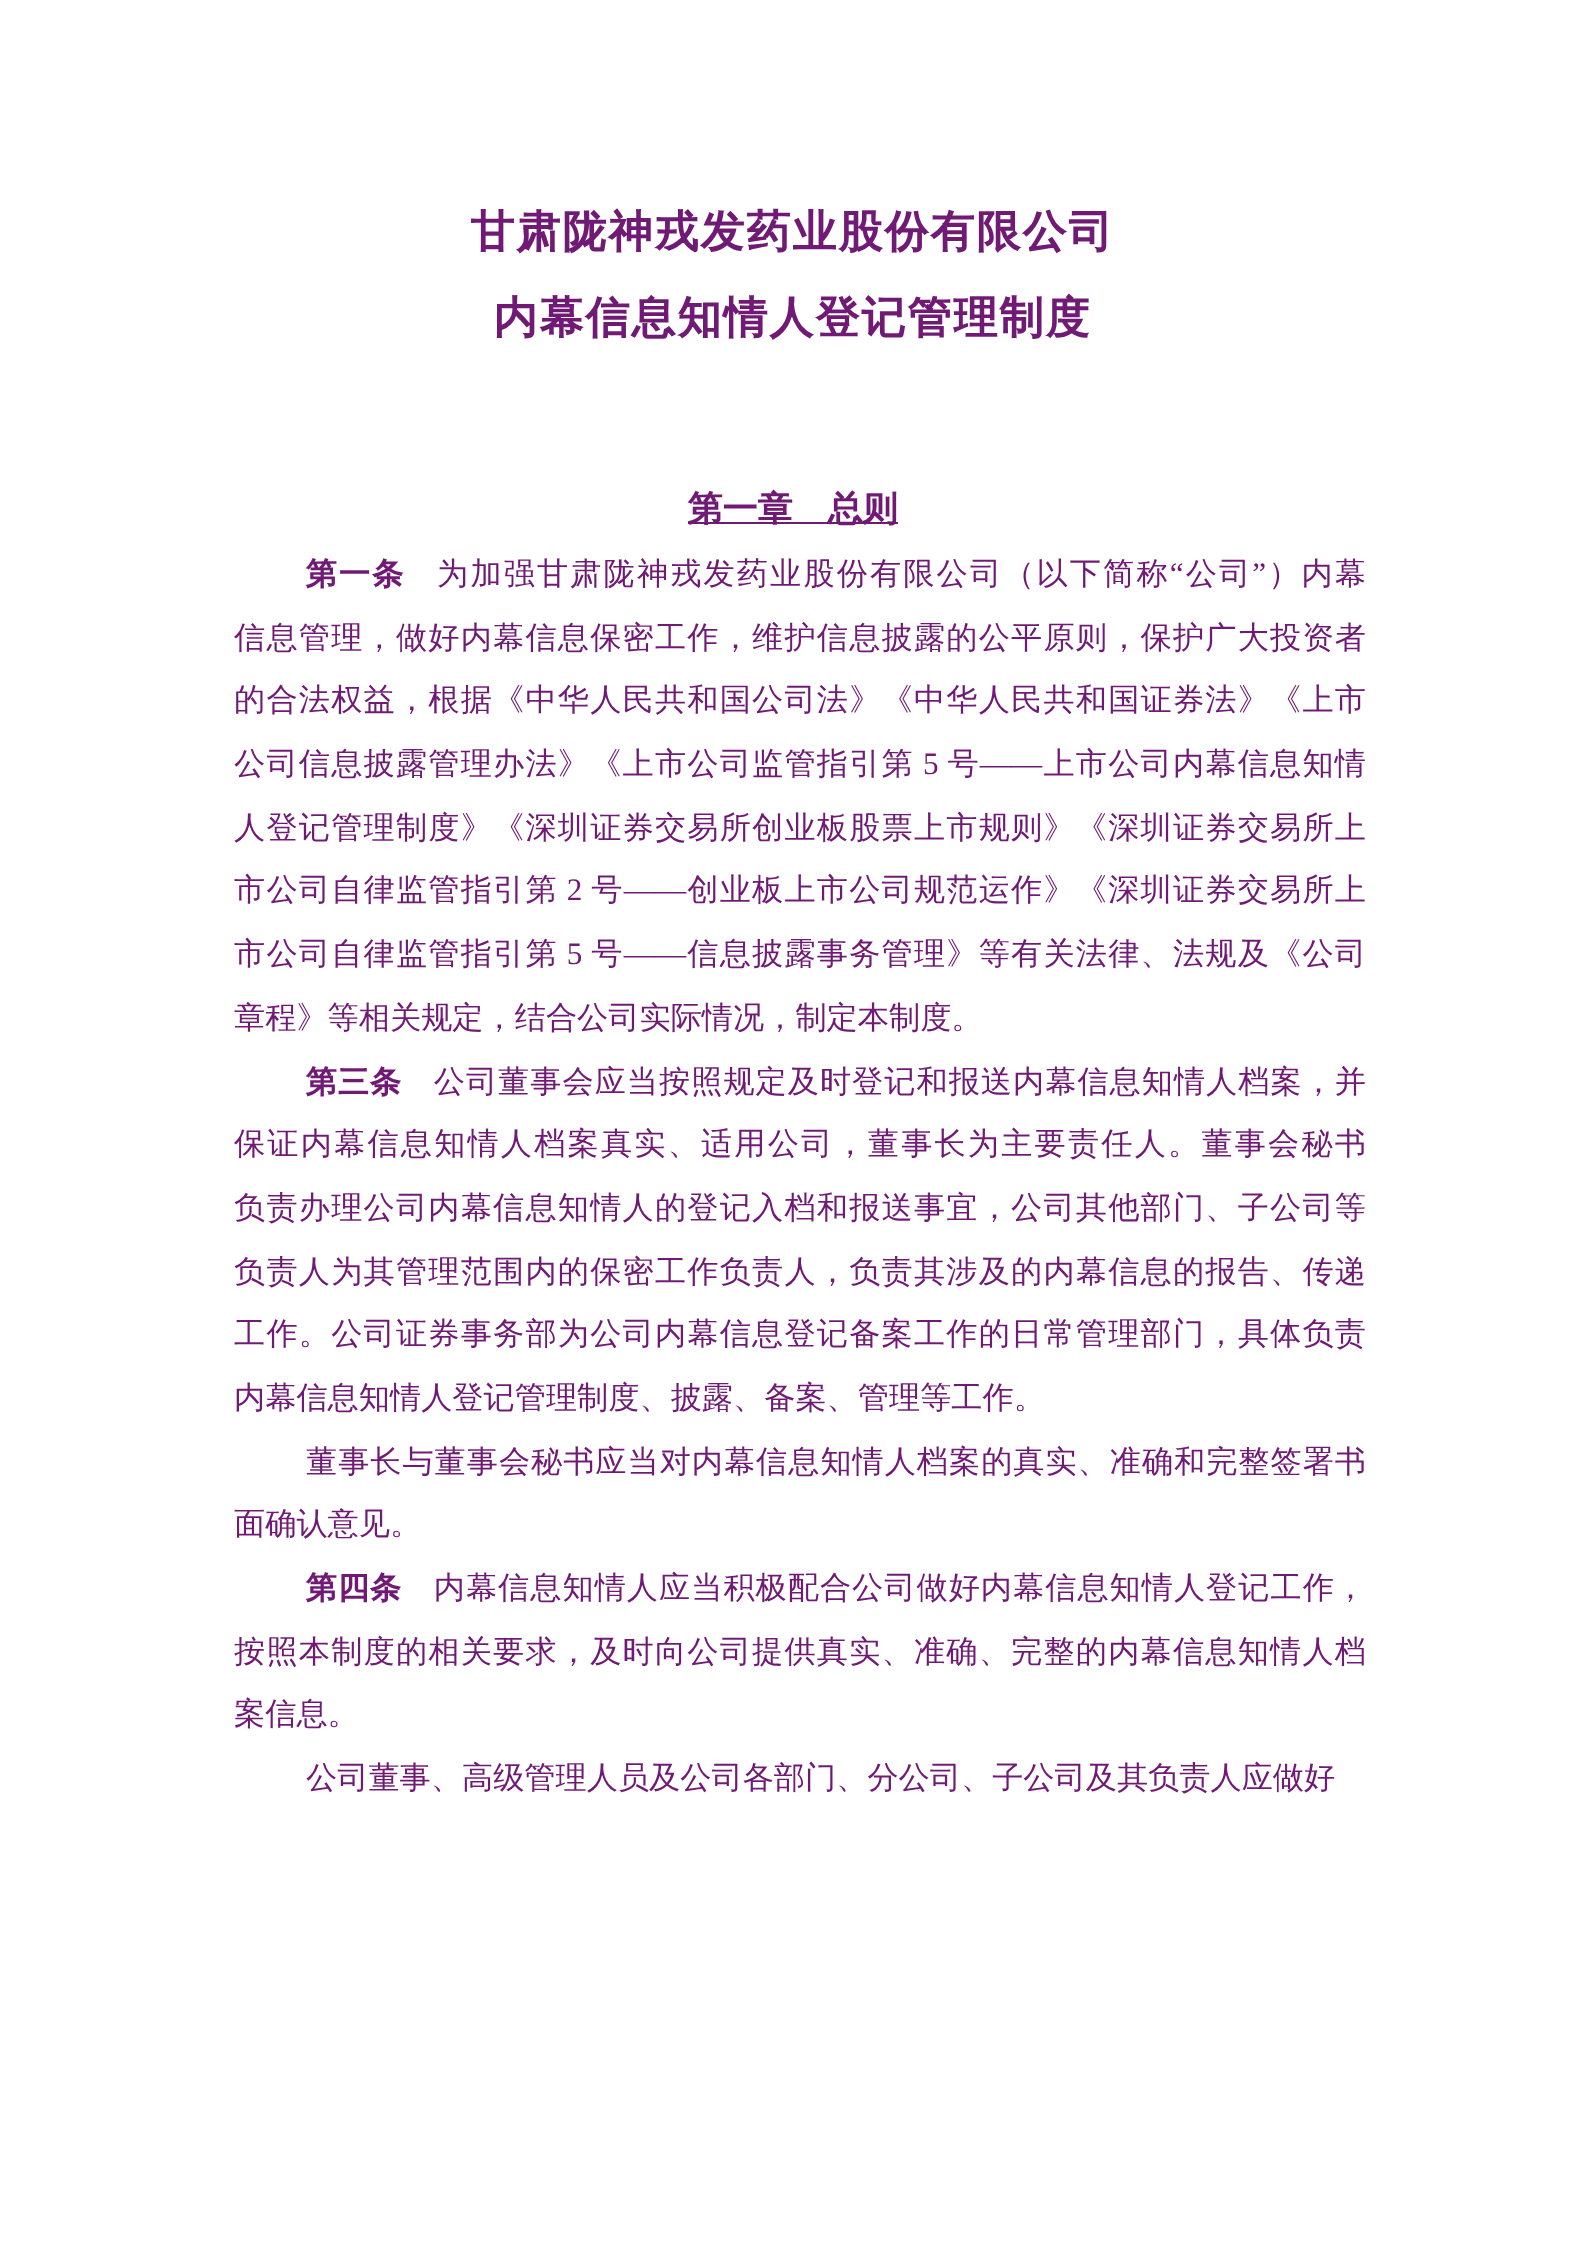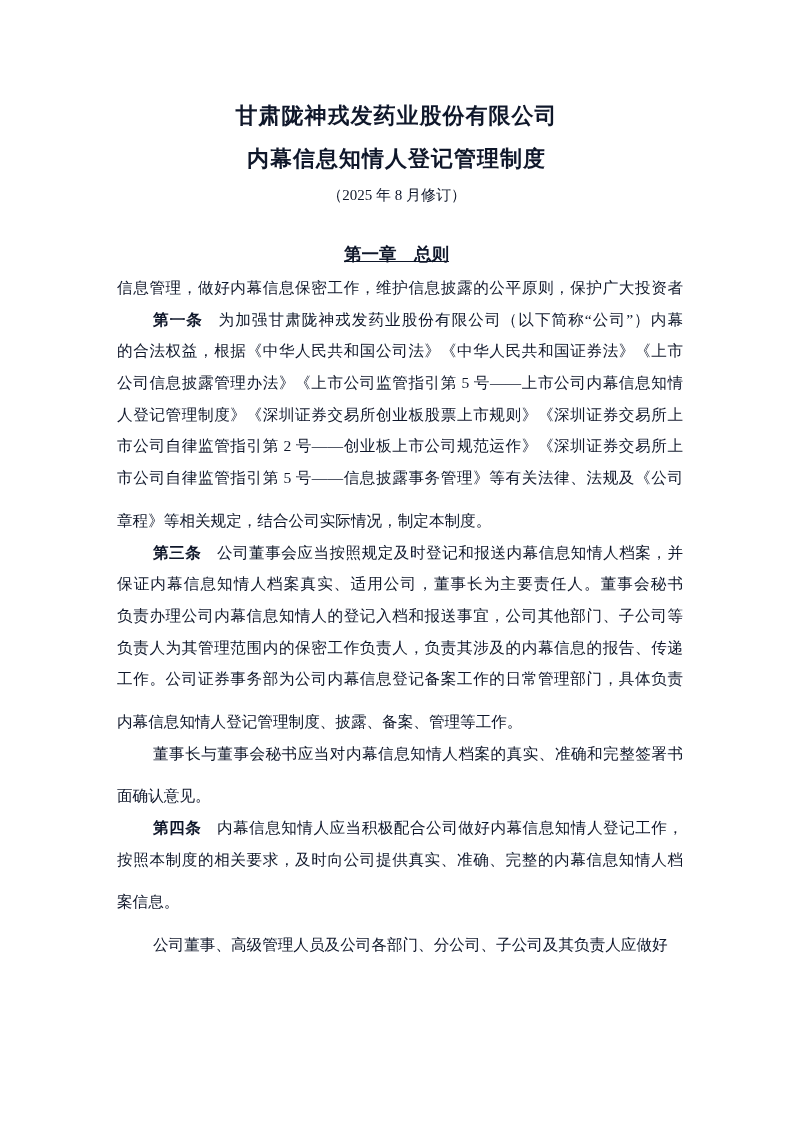--- a/index.html
+++ b/index.html
@@ -5,21 +5,21 @@
   html, body {
     margin: 0;
     padding: 0;
     background: #ffffff;
   }
   .page {
     position: relative;
     width: 793px;
     height: 1122px;
     background: #ffffff;
-    color: #0f172a;
+    color: #701a75;
     font-family: "Liberation Serif", "DejaVu Serif", serif;
     overflow: hidden;
   }
   .doc-title {
     position: absolute;
     left: 0;
     width: 793px;
     text-align: center;
     font-size: 22px;
     font-weight: bold;
@@ -60,42 +60,40 @@
   .para { margin: 0; }
   .line {
     text-align: justify;
     text-align-last: justify;
     height: 31.7px;
     overflow: hidden;
     white-space: nowrap;
   }
   .line.last {
     text-align-last: left;
-    margin-top: 11px;
   }
   .line.first {
     text-indent: 36px;
   }
   .art-label {
     font-weight: bold;
     margin-right: 1em;
   }
 </style>
 </head>
 <body>
 
 <div class="page">
   <div class="doc-title line1">甘肃陇神戎发药业股份有限公司</div>
   <div class="doc-title line2">内幕信息知情人登记管理制度</div>
-  <div class="revision">（2025 年 8 月修订）</div>
   <div class="chapter">第一章　总则</div>
   <div class="body-text" id="doc-body">
       <div class="para">
+        <div class="line first"><span class="art-label">第一条</span>为加强甘肃陇神戎发药业股份有限公司（以下简称“公司”）内幕</div>
         <div class="line">信息管理，做好内幕信息保密工作，维护信息披露的公平原则，保护广大投资者</div>
-        <div class="line first"><span class="art-label">第一条</span>为加强甘肃陇神戎发药业股份有限公司（以下简称“公司”）内幕</div>
         <div class="line">的合法权益，根据《中华人民共和国公司法》《中华人民共和国证券法》《上市</div>
         <div class="line">公司信息披露管理办法》《上市公司监管指引第 5 号——上市公司内幕信息知情</div>
         <div class="line">人登记管理制度》《深圳证券交易所创业板股票上市规则》《深圳证券交易所上</div>
         <div class="line">市公司自律监管指引第 2 号——创业板上市公司规范运作》《深圳证券交易所上</div>
         <div class="line">市公司自律监管指引第 5 号——信息披露事务管理》等有关法律、法规及《公司</div>
         <div class="line last">章程》等相关规定，结合公司实际情况，制定本制度。</div>
       </div>
       <div class="para">
         <div class="line first"><span class="art-label">第三条</span>公司董事会应当按照规定及时登记和报送内幕信息知情人档案，并</div>
         <div class="line">保证内幕信息知情人档案真实、适用公司，董事长为主要责任人。董事会秘书</div>

